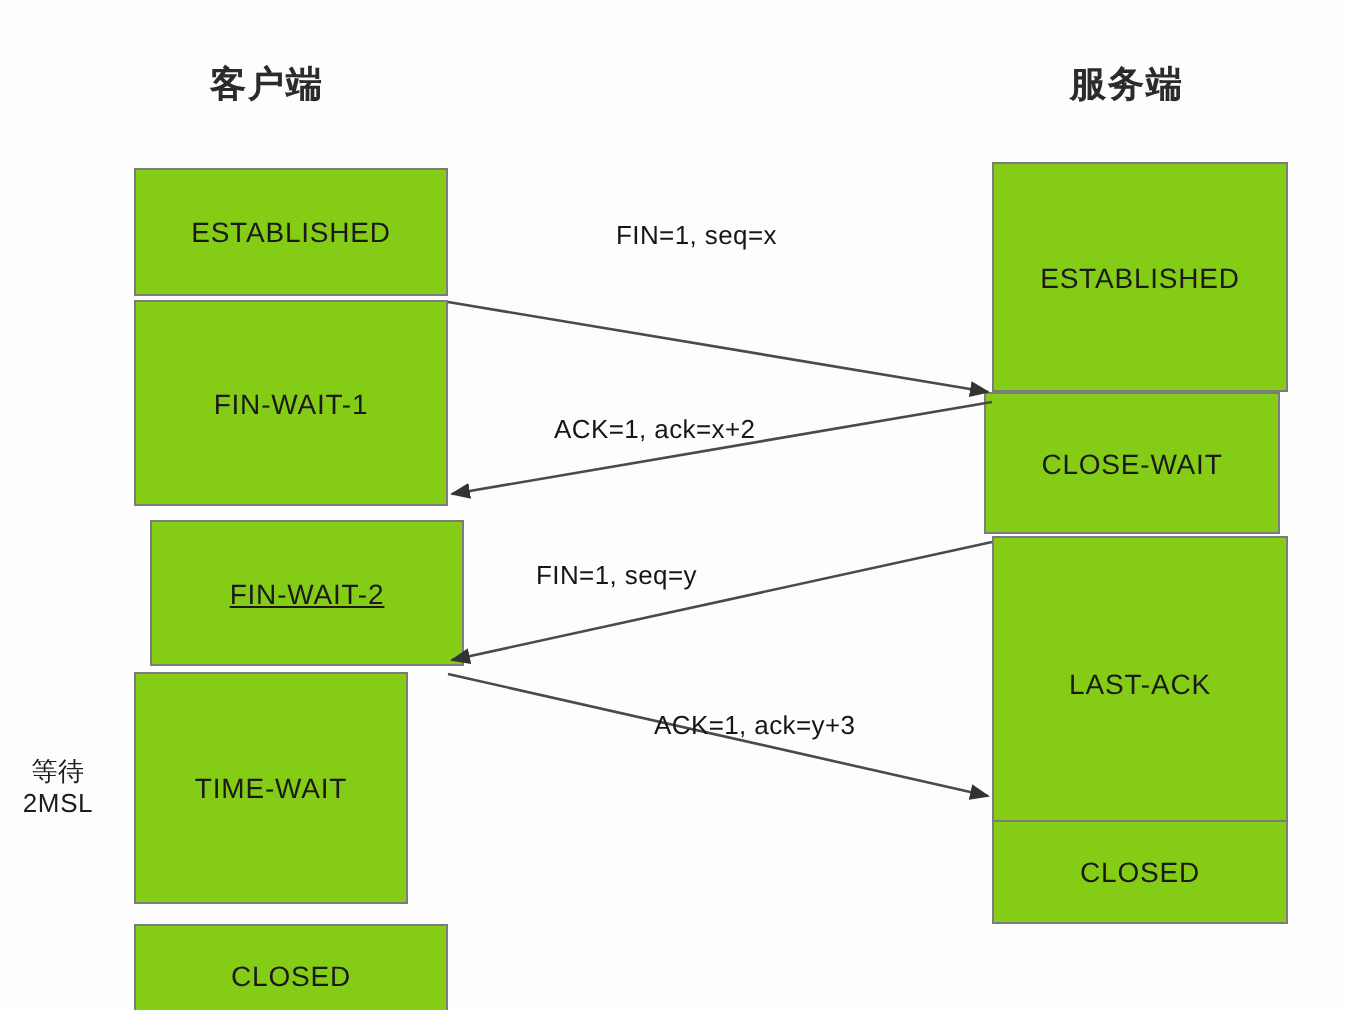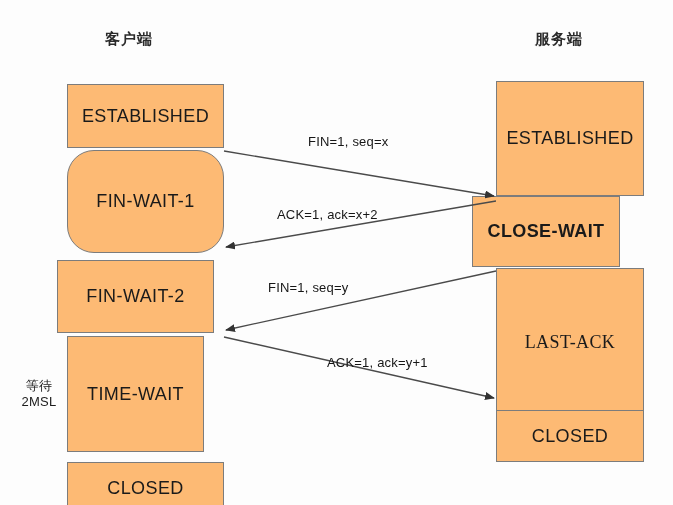--- a/index.html
+++ b/index.html
@@ -11,35 +11,35 @@
     position: relative;
     width: 673px;
     height: 505px;
     background: #fdfdfd;
     overflow: hidden;
     font-family: "Liberation Sans", "DejaVu Sans", sans-serif;
     color: #1c1c1c;
   }
   .col-header {
     position: absolute;
-    font-size: 15px;
+    font-size: 18px;
     font-weight: 600;
     letter-spacing: 1px;
     color: #2b2b2b;
     white-space: nowrap;
   }
   .state-box {
     position: absolute;
     box-sizing: border-box;
     border: 1.5px solid #7c7c7c;
-    background: #fdba74;
+    background: #84cc16;
     display: flex;
     align-items: center;
     justify-content: center;
-    font-size: 18px;
+    font-size: 14px;
     letter-spacing: 0.4px;
     color: #1a1a1a;
   }
   .side-note {
     position: absolute;
     font-size: 13px;
     line-height: 16px;
     text-align: center;
     color: #1c1c1c;
     white-space: pre-line;
@@ -65,50 +65,50 @@
 <body>
 
 <div id="canvas">
 
   <div class="col-header" id="client-header" style="left:105px; top:30px;">客户端</div>
 
   <div class="col-header" id="server-header" style="left:535px; top:30px;font-family:Liberation Mono, monospace;">服务端</div>
 
   <div id="client-boxes">
       <div class="state-box" style="left: 67px; top: 84px; width: 157px; height: 64px;">ESTABLISHED</div>
-      <div class="state-box" style="left: 67px; top: 150px; width: 157px; height: 103px; border-radius: 27px;">FIN-WAIT-1</div>
-      <div class="state-box" style="left: 57px; top: 260px; width: 157px; height: 73px;">FIN-WAIT-2</div>
+      <div class="state-box" style="left: 67px; top: 150px; width: 157px; height: 103px;">FIN-WAIT-1</div>
+      <div class="state-box" style="left: 75px; top: 260px; width: 157px; height: 73px; text-decoration: underline;">FIN-WAIT-2</div>
       <div class="state-box" style="left: 67px; top: 336px; width: 137px; height: 116px;">TIME-WAIT</div>
       <div class="state-box" style="left: 67px; top: 462px; width: 157px; height: 52px;">CLOSED</div>
     </div>
   <div id="server-boxes">
       <div class="state-box" style="left: 496px; top: 81px; width: 148px; height: 115px;">ESTABLISHED</div>
-      <div class="state-box" style="left: 472px; top: 196px; width: 148px; height: 71px; font-weight: bold;">CLOSE-WAIT</div>
-      <div class="state-box" style="left: 496px; top: 268px; width: 148px; height: 148px; font-family: Liberation Serif, serif;">LAST-ACK</div>
+      <div class="state-box" style="left: 492px; top: 196px; width: 148px; height: 71px;">CLOSE-WAIT</div>
+      <div class="state-box" style="left: 496px; top: 268px; width: 148px; height: 148px;">LAST-ACK</div>
       <div class="state-box" style="left: 496px; top: 410px; width: 148px; height: 52px;">CLOSED</div>
     </div>
 
   <svg class="arrows" id="arrow-layer" viewBox="0 0 673 505" xmlns="http://www.w3.org/2000/svg">
     <defs>
       <marker id="arrowhead" markerWidth="10" markerHeight="8" refX="9" refY="4" orient="auto" markerUnits="userSpaceOnUse">
         <path d="M0,0 L10,4 L0,8 z" fill="#333333"></path>
       </marker>
     </defs>
     <g id="arrow-lines">
         <line x1="224" y1="151" x2="494" y2="196" stroke="#4a4a4a" stroke-width="1.3" marker-end="url(#arrowhead)"></line>
         <line x1="496" y1="201" x2="226" y2="247" stroke="#4a4a4a" stroke-width="1.3" marker-end="url(#arrowhead)"></line>
         <line x1="496" y1="271" x2="226" y2="330" stroke="#4a4a4a" stroke-width="1.3" marker-end="url(#arrowhead)"></line>
         <line x1="224" y1="337" x2="494" y2="398" stroke="#4a4a4a" stroke-width="1.3" marker-end="url(#arrowhead)"></line>
       </g>
   </svg>
 
   <div id="msg-labels">
-      <div class="msg-label" style="left: 308px; top: 134px;">FIN=1, seq=x</div>
+      <div class="msg-label" style="left: 308px; top: 110px;">FIN=1, seq=x</div>
       <div class="msg-label" style="left: 277px; top: 207px;">ACK=1, ack=x+2</div>
       <div class="msg-label" style="left: 268px; top: 280px;">FIN=1, seq=y</div>
-      <div class="msg-label" style="left: 327px; top: 355px;">ACK=1, ack=y+1</div>
+      <div class="msg-label" style="left: 327px; top: 355px;">ACK=1, ack=y+3</div>
     </div>
   <div id="annotations">
-      <div class="side-note" style="left: 14px; top: 378px; width: 50px;">等待
+      <div class="side-note" style="left: 4px; top: 378px; width: 50px;">等待
 2MSL</div>
     </div>
 
 </div>
 
 </body></html>

